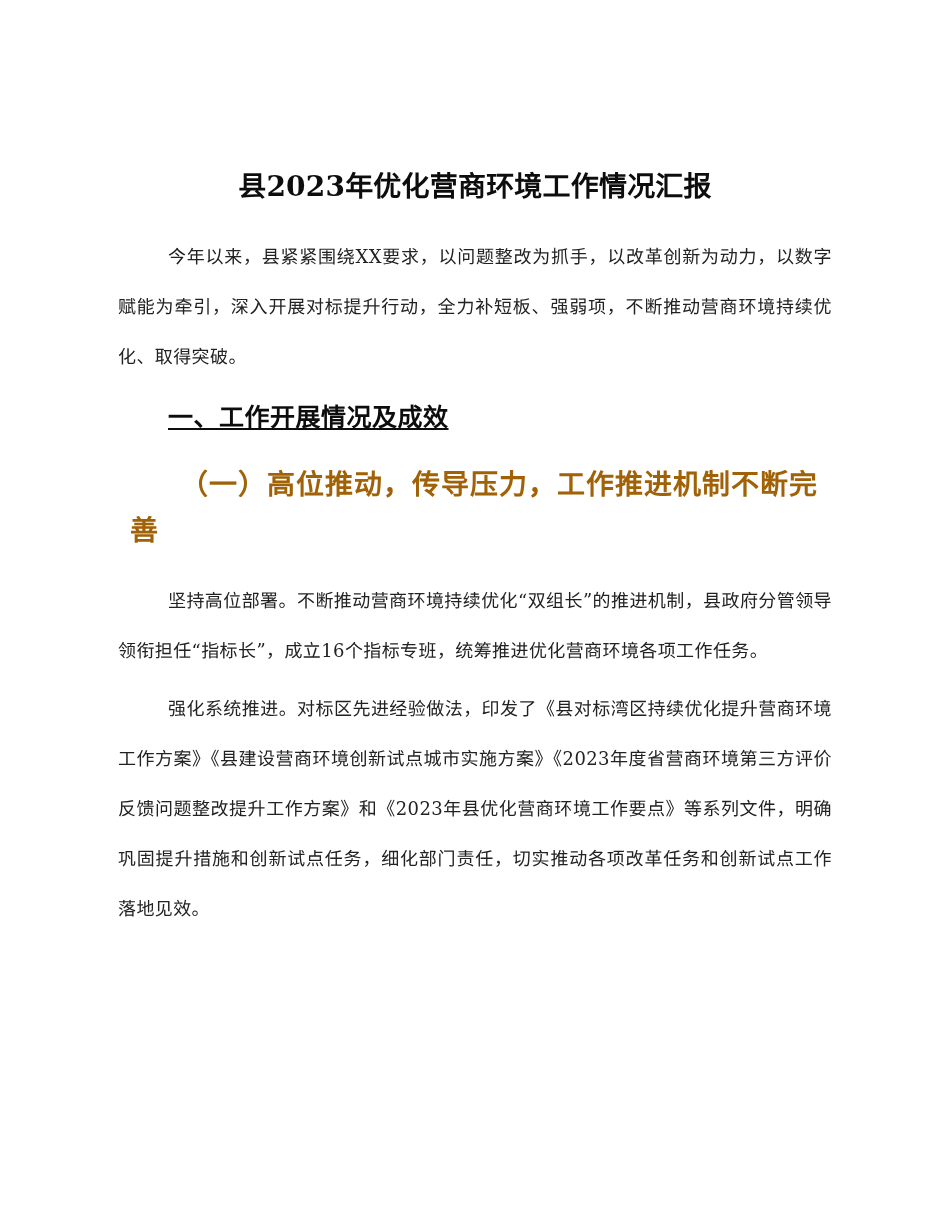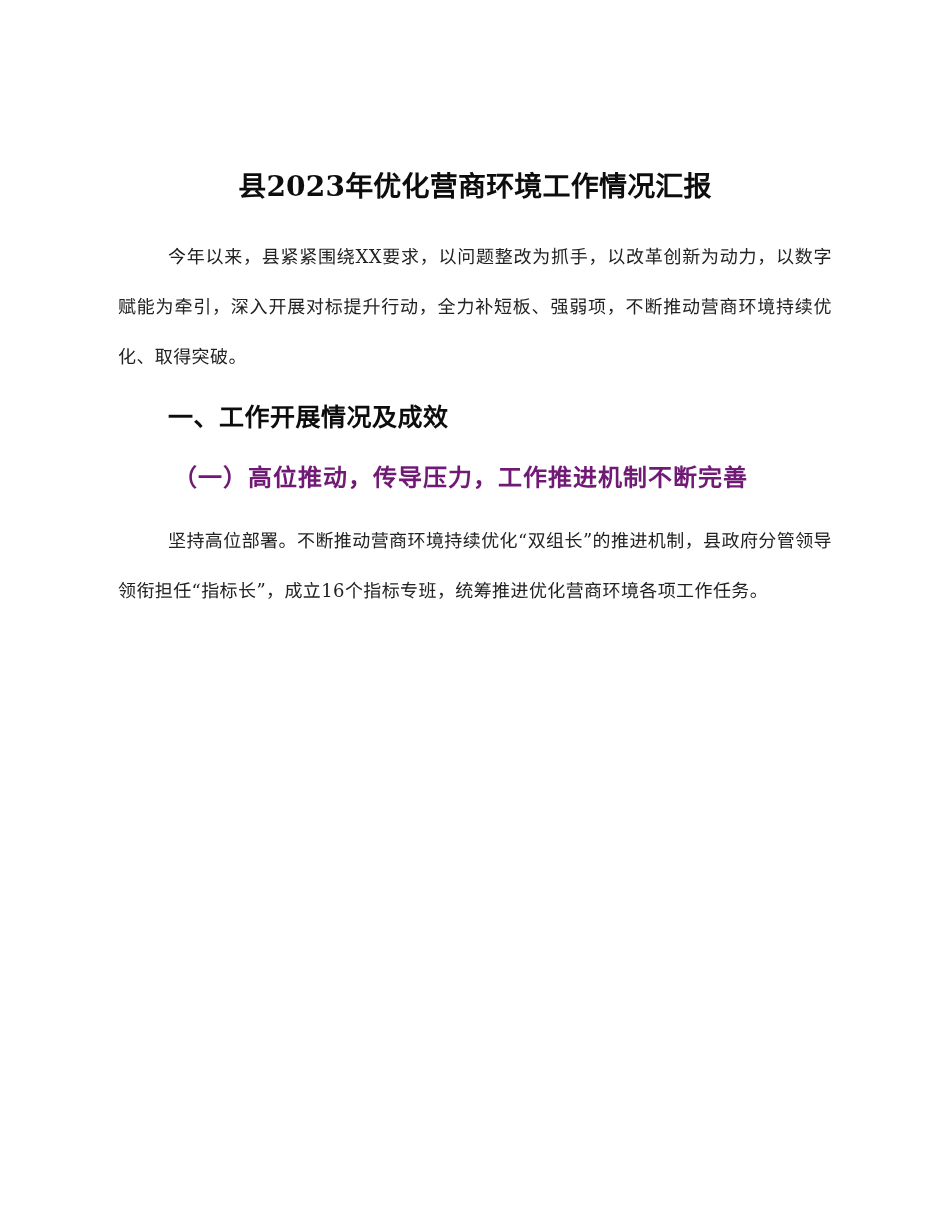--- a/index.html
+++ b/index.html
@@ -67,29 +67,30 @@
 
   .heading-1 {
     margin: 0;
     font-family: "DejaVu Sans", "Liberation Sans", sans-serif;
     font-weight: bold;
     font-size: 25px;
     line-height: 44px;
     color: #0d0d0d;
     text-indent: 50px;
     letter-spacing: 0.5px;
+    text-decoration: underline;
   }
 
   .heading-2 {
-    margin: 5px;
+    margin: 12px;
     font-family: "DejaVu Serif", "Liberation Serif", serif;
     font-weight: bold;
-    font-size: 24px;
+    font-size: 28px;
     line-height: 46px;
-    color: #701a75;
+    color: #a16207;
     text-indent: 50px;
     letter-spacing: 1px;
   }
 </style>
 </head>
 <body>
 
 <div id="page">
 
   <div id="content">
@@ -107,19 +108,20 @@
     <div class="gap-after-h1"></div>
 
     <h3 class="heading-2">（一）高位推动，传导压力，工作推进机制不断完善</h3>
 
     <div class="gap-after-h2"></div>
 
     <p class="body-para">坚持高位部署。不断推动营商环境持续优化“双组长”的推进机制，县政府分管领导领衔担任“指标长”，成立16个指标专班，统筹推进优化营商环境各项工作任务。</p>
 
     <div class="gap-para"></div>
 
+    <p class="body-para">强化系统推进。对标区先进经验做法，印发了《县对标湾区持续优化提升营商环境工作方案》《县建设营商环境创新试点城市实施方案》《2023年度省营商环境第三方评价反馈问题整改提升工作方案》和《2023年县优化营商环境工作要点》等系列文件，明确巩固提升措施和创新试点任务，细化部门责任，切实推动各项改革任务和创新试点工作落地见效。</p>
 
     <div class="gap-para"></div>
 
 
   </div>
 
 </div>
 
 </body></html>

